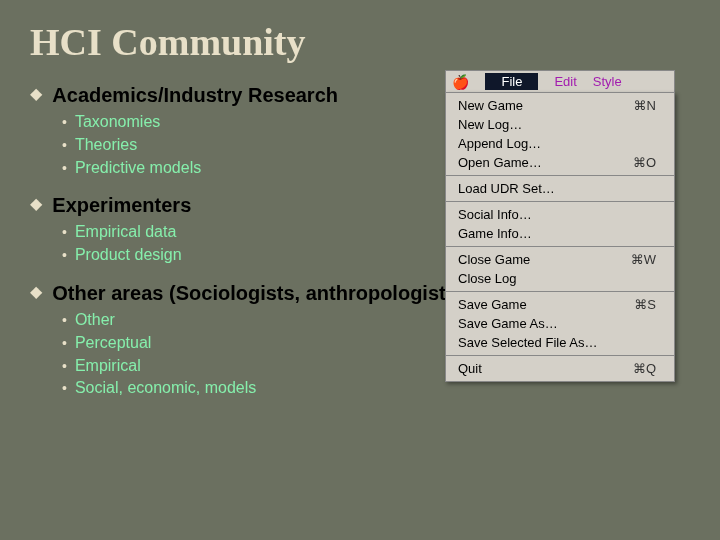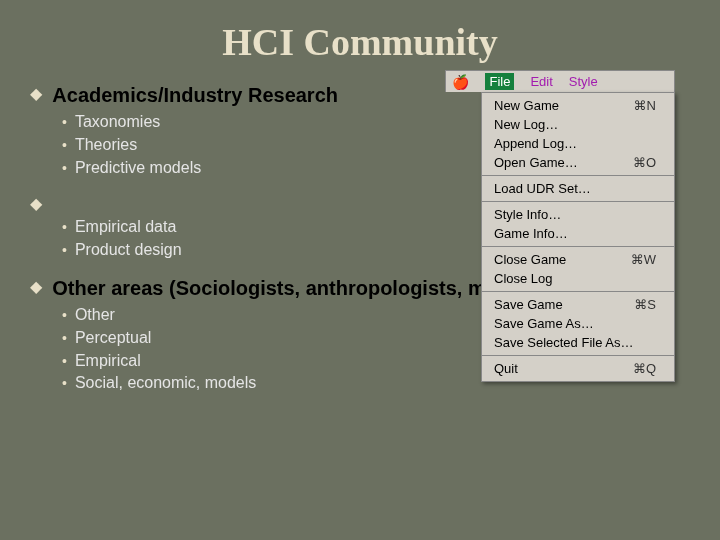--- a/index.html
+++ b/index.html
@@ -19,21 +19,21 @@
       background: #6b7060;
       position: relative;
       display: flex;
       flex-direction: column;
       align-items: flex-start;
       padding: 20px 30px;
     }
 
     .title {
       width: 100%;
-      text-align: center;
+      text-align: left;
       font-size: 38px;
       font-weight: bold;
       color: #e8e0c8;
       margin-bottom: 18px;
       font-family: 'Georgia', serif;
     }
 
     .content-area {
       display: flex;
       flex-direction: row;
@@ -83,21 +83,21 @@
     }
 
     .sub-bullet-dot {
       color: #e8e0c8;
       font-size: 14px;
       margin-right: 8px;
       margin-top: 2px;
     }
 
     .sub-bullet-text {
-      color: #e5e5e5;
+      color: #86efac;
       font-size: 16px;
       line-height: 1.3;
     }
 
     
     .menu-container {
       position: absolute;
       right: 45px;
       top: 70px;
       width: 230px;
@@ -120,30 +120,29 @@
     }
 
     .menu-bar-item {
       font-size: 13px;
       color: #a21caf;
       font-weight: normal;
       cursor: pointer;
     }
 
     .menu-bar-item.active {
-      background: #15803d;
+      background: #0f172a;
       color: #fff;
-      padding: 1px 4px;
+      padding: 1px 16px;
     }
 
     .menu-dropdown {
       background: #d4d0c8;
       border: 1px solid #888;
       box-shadow: 2px 2px 4px rgba(0,0,0,0.4);
-      margin-left: 36px;
     }
 
     .menu-section {
       border-bottom: 1px solid #888;
       padding: 3px 0;
     }
 
     .menu-section:last-child {
       border-bottom: none;
     }
@@ -195,20 +194,21 @@
           <div class="sub-bullet">
             <span class="sub-bullet-dot">•</span>
             <span class="sub-bullet-text">Predictive models</span>
           </div>
         </div>
       </div>
 
       <div class="bullet-section">
         <div class="bullet-main">
           <span class="bullet-diamond">◆</span>
+          <span class="bullet-main-text">Experimenters</span>
         </div>
         <div class="sub-bullets">
           <div class="sub-bullet">
             <span class="sub-bullet-dot">•</span>
             <span class="sub-bullet-text">Empirical data</span>
           </div>
           <div class="sub-bullet">
             <span class="sub-bullet-dot">•</span>
             <span class="sub-bullet-text">Product design</span>
           </div>
@@ -271,21 +271,21 @@
 
         <div class="menu-section">
           <div class="menu-item">
             <span class="menu-item-label">Load UDR Set…</span>
             <span class="menu-item-shortcut"></span>
           </div>
         </div>
 
         <div class="menu-section">
           <div class="menu-item">
-            <span class="menu-item-label">Style Info…</span>
+            <span class="menu-item-label">Social Info…</span>
             <span class="menu-item-shortcut"></span>
           </div>
           <div class="menu-item">
             <span class="menu-item-label">Game Info…</span>
             <span class="menu-item-shortcut"></span>
           </div>
         </div>
 
         <div class="menu-section">
           <div class="menu-item">

